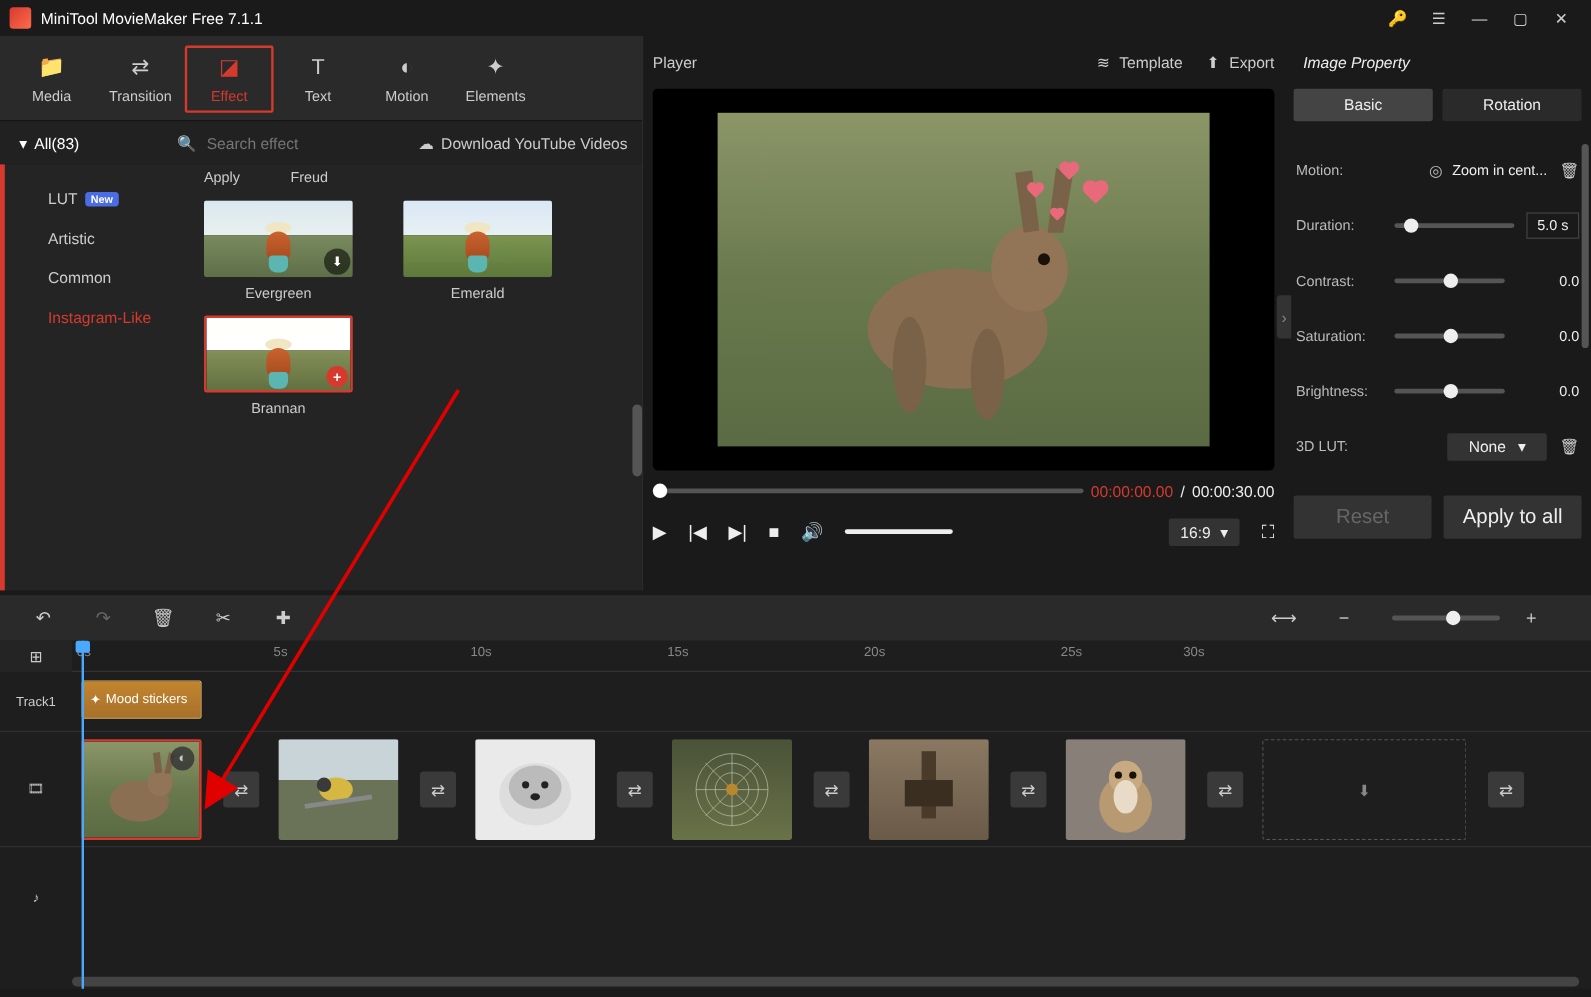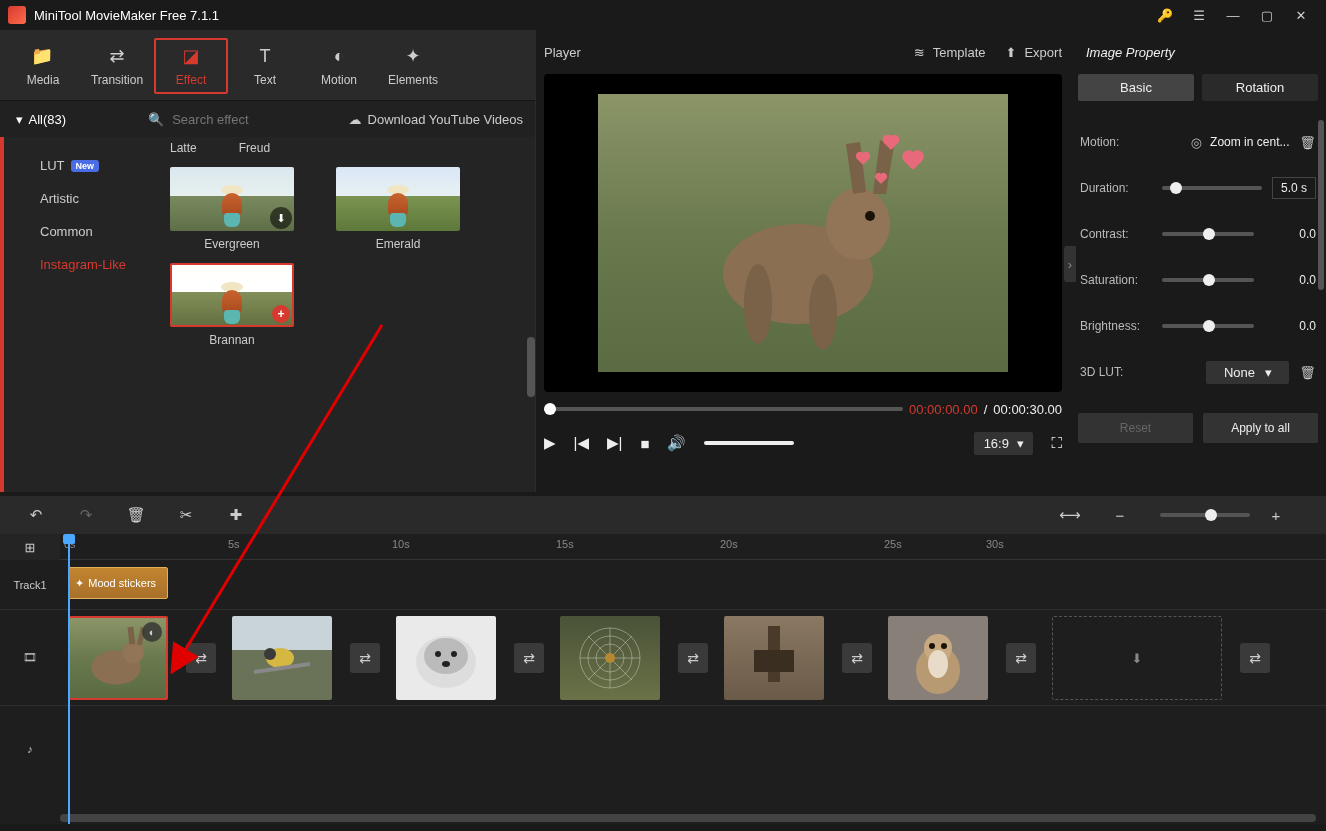--- a/index.html
+++ b/index.html
@@ -75,21 +75,21 @@
 .rtab.active { background:#444; }
 .proprow { display:flex; align-items:center; height:46px; color:#bbb; padding:0 2px;}
 .proprow .plabel { width:72px; font-size:12px; }
 .proprow .pslider { flex:1; height:4px; background:#555; border-radius:2px; margin:0 10px; position:relative; }
 .proprow .pslider .kn { position:absolute; top:-4px; width:12px; height:12px; background:#eee; border-radius:50%; }
 .proprow .pval { width:52px; text-align:right; font-size:12px; color:#eee; }
 .proprow .pbox { background:#1a1a1a; border:1px solid #444; padding:3px 8px; font-size:12px; color:#eee; }
 .proprow .trash { margin-left:10px; cursor:pointer; color:#ccc; }
 .lutsel { background:#333; padding:4px 18px; border-radius:2px; display:flex; align-items:center; gap:10px; cursor:pointer; color:#eee; }
 .rbtns { display:flex; gap:10px; margin-top:18px; }
-.rbtn { flex:1; text-align:center; padding:8px 0; background:#333; border-radius:2px; cursor:pointer; color:#eee; font-size:12px;}
+.rbtn { flex:1; text-align:center; padding:8px 0; background:#333; border-radius:2px; cursor:pointer; color:#eee; font-size:17px;}
 .rbtn.dis { color:#666; }
 .rscrollhint { position:absolute; right:2px; top:90px; width:6px; height:170px; background:#555; border-radius:3px; }
 
 
 .midbar { height:38px; background:#2a2a2a; display:flex; align-items:center; padding:0 18px; margin-top:4px;}
 .midbar .micon { width:36px; text-align:center; font-size:15px; cursor:pointer; color:#ccc; margin-right:14px;}
 .midbar .sp { flex:1; }
 .zoombar { width:90px; height:4px; background:#555; border-radius:2px; position:relative; margin:0 8px; }
 .zoombar .kn { position:absolute; left:45px; top:-4px; width:12px; height:12px; background:#eee; border-radius:50%; }
 
@@ -196,21 +196,21 @@
             <span>LUT</span>
             <span class="badge new">New</span>
           </div>
         <div class="cat">Artistic</div>
         <div class="cat">Common</div>
         <div class="cat active">Instagram-Like</div>
       </div>
       <div class="efxgrid" style="position:relative;">
         <div class="efxrow">
           <div class="efxitem">
-              <div class="efxlabel">Latte</div>
+              <div class="efxlabel">Apply</div>
             </div>
           <div class="efxitem">
               <div class="efxlabel">Freud</div>
             </div>
         </div>
         <div class="efxrow">
           <div class="efxitem">
             <div class="thumb">
                 <div class="sky"></div>
                 <div class="grass"></div>

